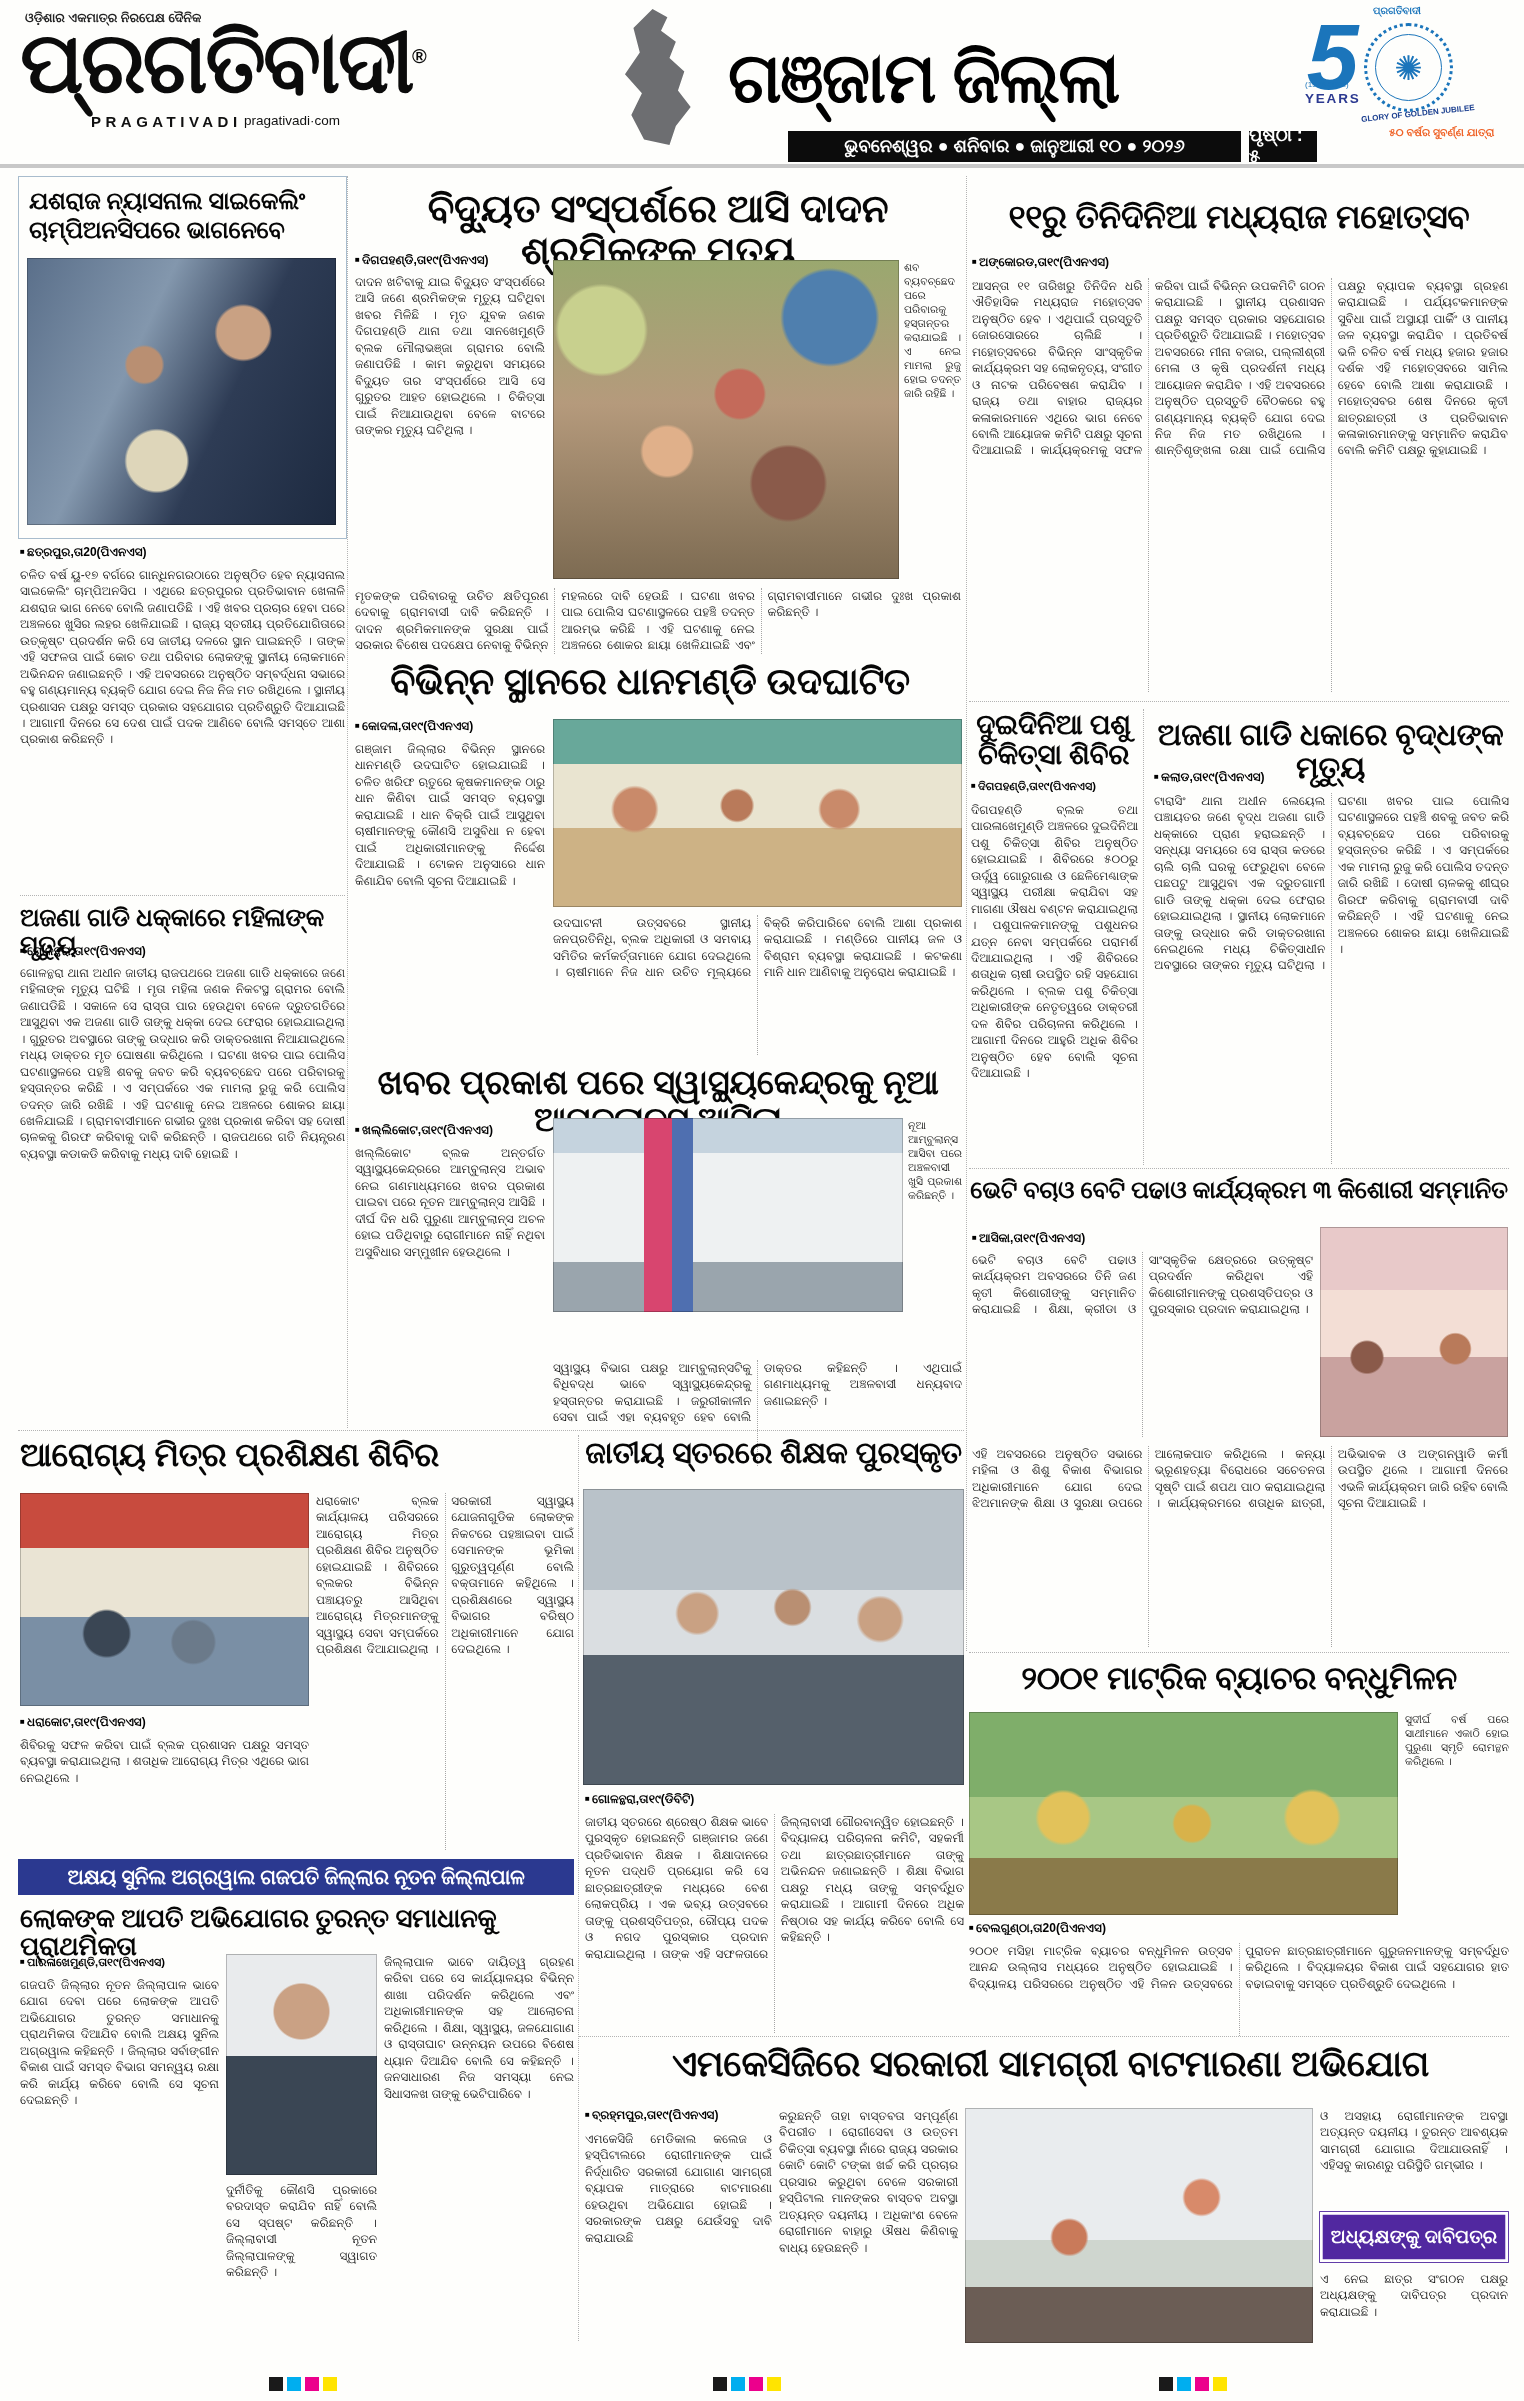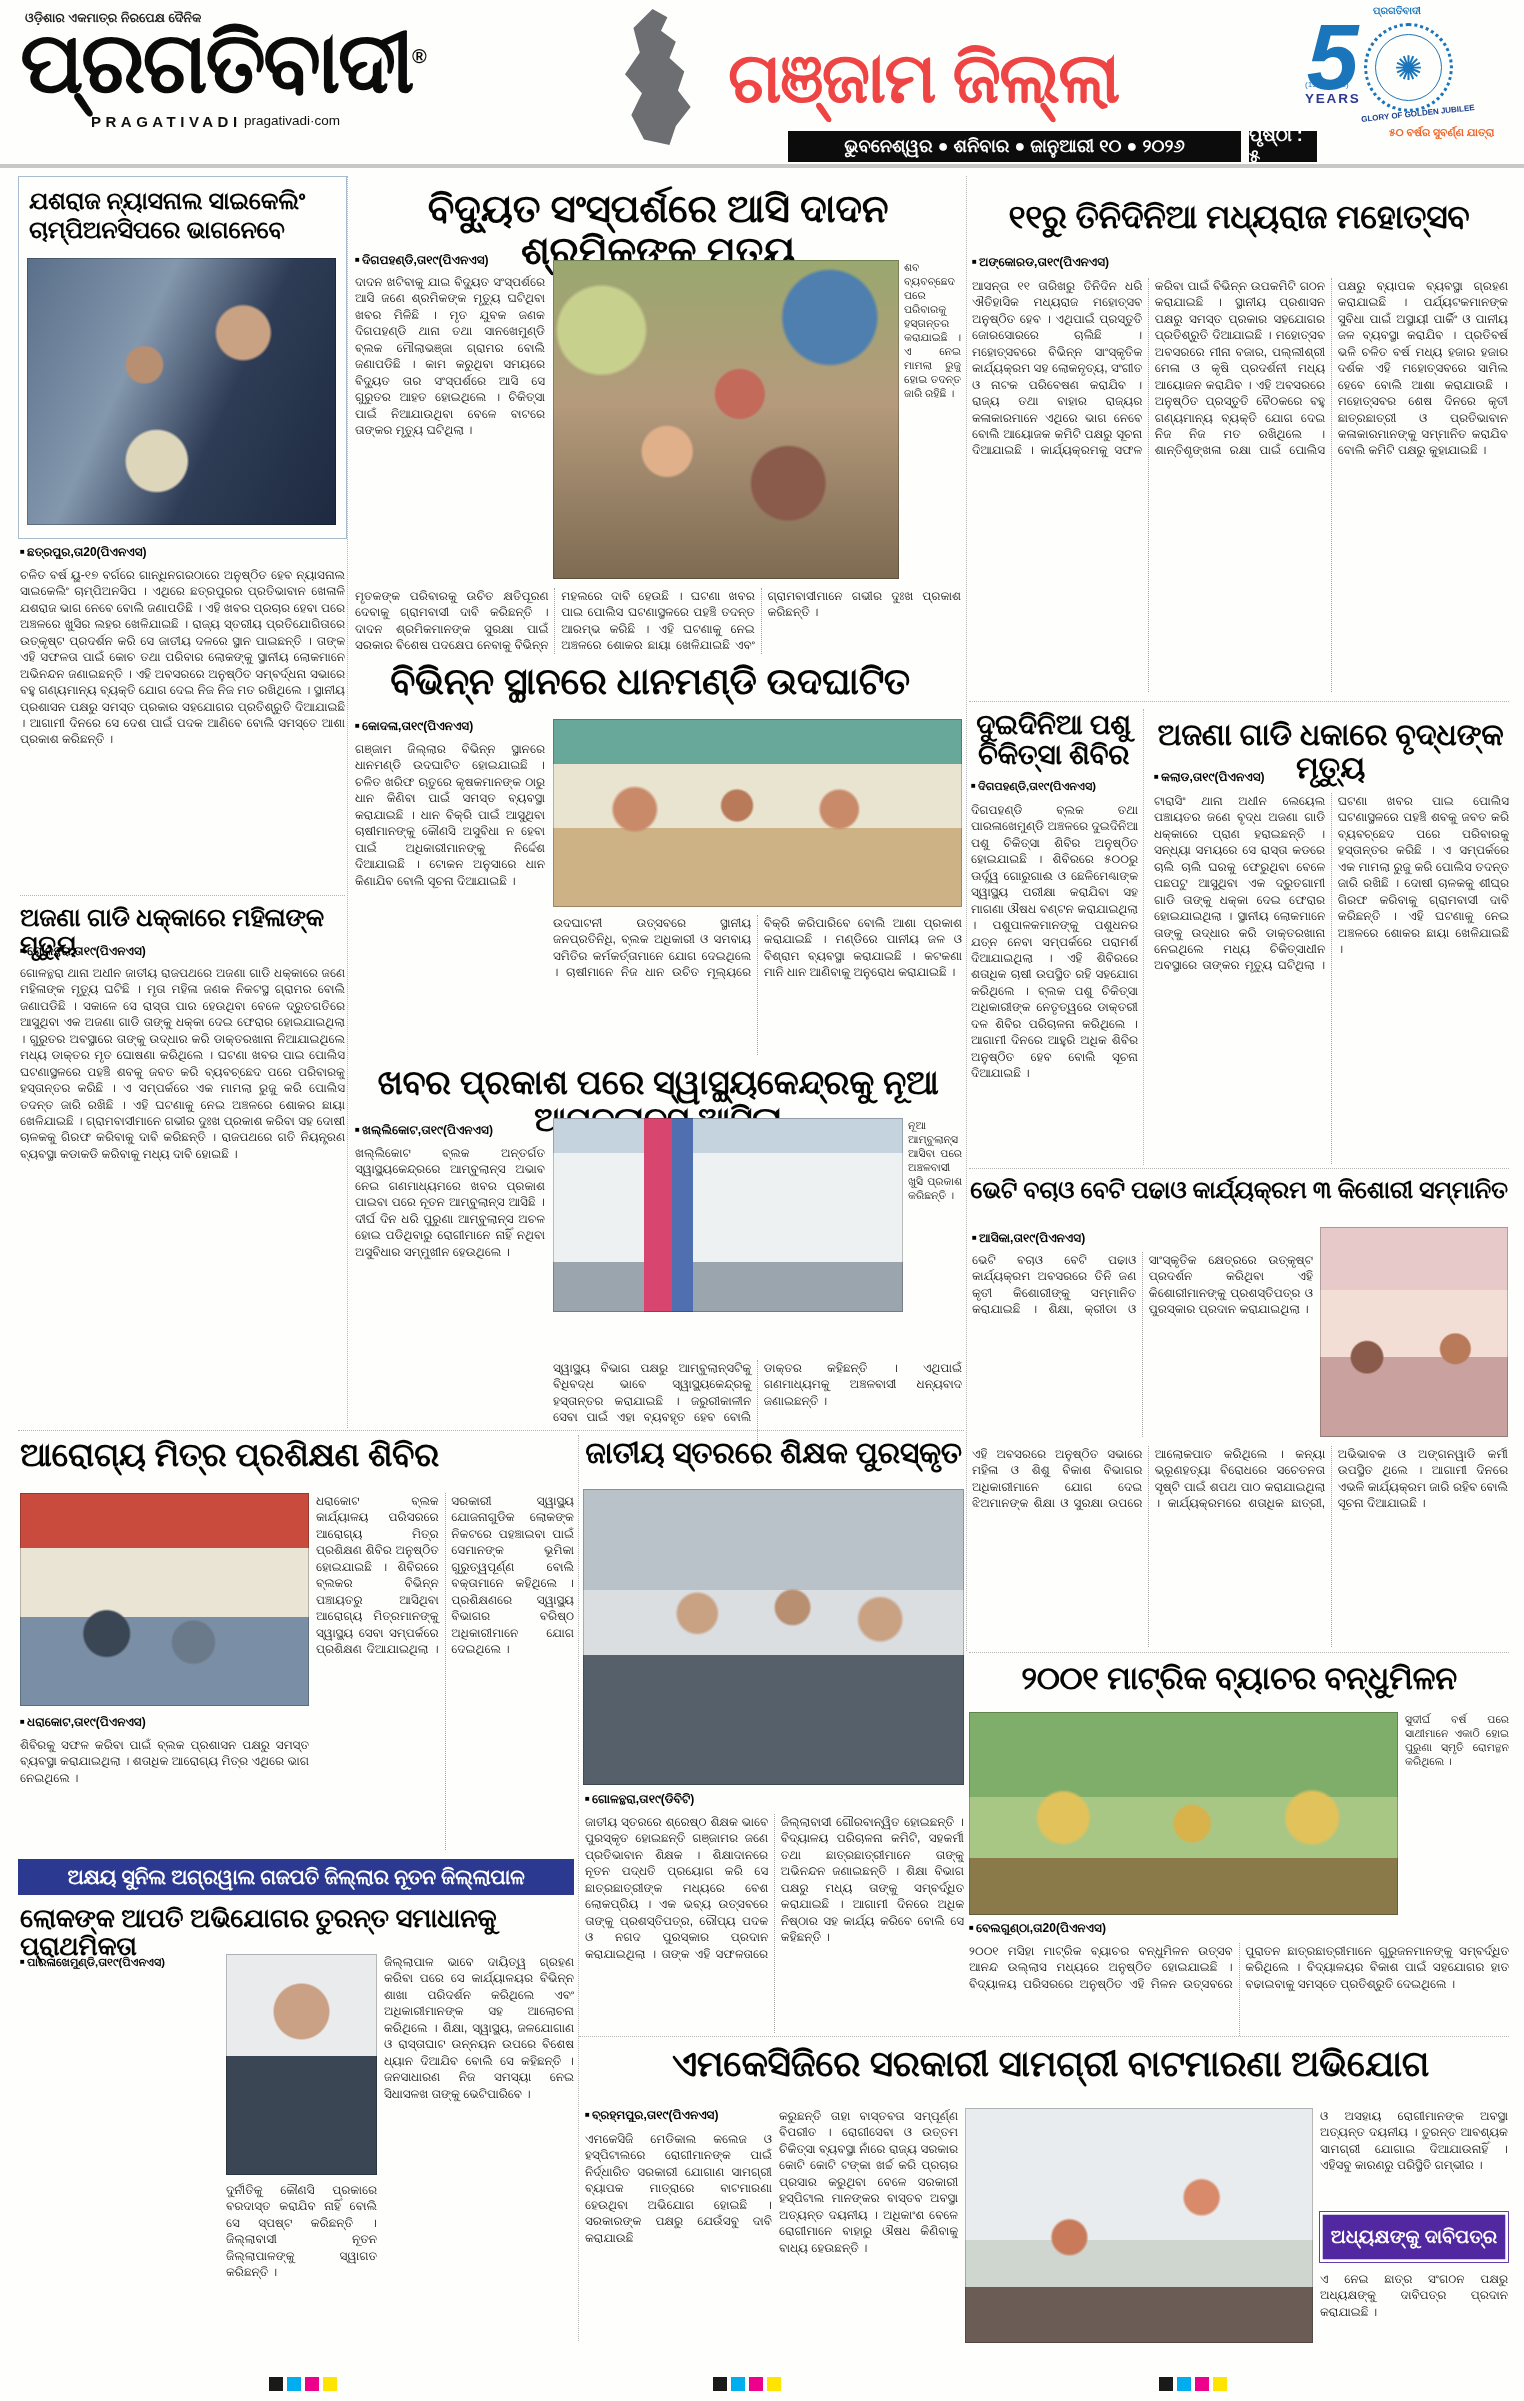--- a/index.html
+++ b/index.html
@@ -17,21 +17,21 @@
   .vdot{position:absolute;width:0;border-left:1.8px dotted #b3b3b3;}
   .hdot{position:absolute;height:0;border-top:1.8px dotted #b3b3b3;}
   .photo{position:absolute;box-shadow:inset 0 0 0 0.9px rgba(0,0,0,.25);}
   .bluebar{background:#2b3990;color:#fff;display:flex;align-items:center;justify-content:center;
            font-weight:bold;font-size:20.6px;letter-spacing:-0.4px;}
   .demandbox{background:#5128a0;color:#fff;display:flex;align-items:center;justify-content:center;
            font-weight:bold;font-size:19px;box-shadow:inset 0 0 0 2.7px #fff,0 0 0 0.9px #5128a0;}
   .blackbox{background:#0c0c0c;color:#fff;display:flex;align-items:center;justify-content:center;
            font-weight:bold;font-size:18px;}
   .logo-big{font-weight:900;color:#0b0b0b;letter-spacing:-2.7px;line-height:1;}
-  .region{font-weight:900;color:#ef4444;letter-spacing:-1.8px;line-height:1;}
+  .region{font-weight:900;color:#000000;letter-spacing:-1.8px;line-height:1;}
   .jub-blue{color:#1b75bb;}
   .map{background:#6d6e71;clip-path:polygon(42% 0,56% 6%,50% 16%,64% 24%,58% 36%,72% 46%,66% 60%,78% 72%,64% 86%,58% 100%,34% 96%,22% 78%,32% 62%,16% 48%,30% 32%,24% 14%);}
   
   .ph-yashraj{background:
     radial-gradient(circle at 70% 28%,#c9a183 9%,transparent 10%),
     radial-gradient(circle at 38% 40%,#b98f72 7%,transparent 8%),
     radial-gradient(circle at 42% 76%,#ded6ba 11%,transparent 12%),
     linear-gradient(115deg,#5a6f8a 0%,#8397ad 35%,#2e3c55 62%,#1d2a40 100%);}
   .ph-crowd{background:
     radial-gradient(circle at 14% 22%,#c8d08e 11%,transparent 12%),
@@ -186,20 +186,21 @@
   <div class="abs hl hl-c" style="left:583px;top:1437px;width:381px;font-size:30px;">ଜାତୀୟ ସ୍ତରରେ ଶିକ୍ଷକ ପୁରସ୍କୃତ</div>
   <div class="abs photo ph-teacher" style="left:583px;top:1489px;width:381px;height:296px;"></div>
   <div class="abs byl" style="left:585px;top:1792px;width:377px;">ଗୋଳନ୍ଥରା,ତା୧୯(ଡିବିଟି)</div>
   <div class="abs bt c2" style="left:585px;top:1814px;width:379px;height:219px;">ଜାତୀୟ ସ୍ତରରେ ଶ୍ରେଷ୍ଠ ଶିକ୍ଷକ ଭାବେ ପୁରସ୍କୃତ ହୋଇଛନ୍ତି ଗଞ୍ଜାମର ଜଣେ ପ୍ରତିଭାବାନ ଶିକ୍ଷକ । ଶିକ୍ଷାଦାନରେ ନୂତନ ପଦ୍ଧତି ପ୍ରୟୋଗ କରି ସେ ଛାତ୍ରଛାତ୍ରୀଙ୍କ ମଧ୍ୟରେ ବେଶ ଲୋକପ୍ରିୟ । ଏକ ଭବ୍ୟ ଉତ୍ସବରେ ତାଙ୍କୁ ପ୍ରଶସ୍ତିପତ୍ର, ରୌପ୍ୟ ପଦକ ଓ ନଗଦ ପୁରସ୍କାର ପ୍ରଦାନ କରାଯାଇଥିଲା । ତାଙ୍କ ଏହି ସଫଳତାରେ ଜିଲ୍ଲାବାସୀ ଗୌରବାନ୍ୱିତ ହୋଇଛନ୍ତି । ବିଦ୍ୟାଳୟ ପରିଚାଳନା କମିଟି, ସହକର୍ମୀ ତଥା ଛାତ୍ରଛାତ୍ରୀମାନେ ତାଙ୍କୁ ଅଭିନନ୍ଦନ ଜଣାଇଛନ୍ତି । ଶିକ୍ଷା ବିଭାଗ ପକ୍ଷରୁ ମଧ୍ୟ ତାଙ୍କୁ ସମ୍ବର୍ଦ୍ଧିତ କରାଯାଇଛି । ଆଗାମୀ ଦିନରେ ଅଧିକ ନିଷ୍ଠାର ସହ କାର୍ଯ୍ୟ କରିବେ ବୋଲି ସେ କହିଛନ୍ତି ।</div>
 
   <div class="abs bluebar" style="left:18px;top:1859px;width:556px;height:36px;">ଅକ୍ଷୟ ସୁନିଲ ଅଗ୍ରୱାଲ ଗଜପତି ଜିଲ୍ଲାର ନୂତନ ଜିଲ୍ଲାପାଳ</div>
 
   <div class="abs hl" style="left:20px;top:1904px;width:553px;font-size:26px;">ଲୋକଙ୍କ ଆପତି ଅଭିଯୋଗର ତୁରନ୍ତ ସମାଧାନକୁ ପ୍ରାଥମିକତା</div>
   <div class="abs byl" style="left:20px;top:1956px;width:199px;font-size:11.2px;">ପାରଳାଖେମୁଣ୍ଡି,ତା୧୯(ପିଏନଏସ)</div>
   <div class="abs photo ph-collector" style="left:226px;top:1954px;width:151px;height:221px;"></div>
+  <div class="abs bt" style="left:20px;top:1977px;width:199px;height:362px;">ଗଜପତି ଜିଲ୍ଲାର ନୂତନ ଜିଲ୍ଲାପାଳ ଭାବେ ଯୋଗ ଦେବା ପରେ ଲୋକଙ୍କ ଆପତି ଅଭିଯୋଗର ତୁରନ୍ତ ସମାଧାନକୁ ପ୍ରାଥମିକତା ଦିଆଯିବ ବୋଲି ଅକ୍ଷୟ ସୁନିଲ ଅଗ୍ରୱାଲ କହିଛନ୍ତି । ଜିଲ୍ଲାର ସର୍ବାଙ୍ଗୀନ ବିକାଶ ପାଇଁ ସମସ୍ତ ବିଭାଗ ସମନ୍ୱୟ ରକ୍ଷା କରି କାର୍ଯ୍ୟ କରିବେ ବୋଲି ସେ ସୂଚନା ଦେଇଛନ୍ତି ।</div>
   <div class="abs bt" style="left:384px;top:1954px;width:190px;height:386px;">ଜିଲ୍ଲାପାଳ ଭାବେ ଦାୟିତ୍ୱ ଗ୍ରହଣ କରିବା ପରେ ସେ କାର୍ଯ୍ୟାଳୟର ବିଭିନ୍ନ ଶାଖା ପରିଦର୍ଶନ କରିଥିଲେ ଏବଂ ଅଧିକାରୀମାନଙ୍କ ସହ ଆଲୋଚନା କରିଥିଲେ । ଶିକ୍ଷା, ସ୍ୱାସ୍ଥ୍ୟ, ଜଳଯୋଗାଣ ଓ ରାସ୍ତାଘାଟ ଉନ୍ନୟନ ଉପରେ ବିଶେଷ ଧ୍ୟାନ ଦିଆଯିବ ବୋଲି ସେ କହିଛନ୍ତି । ଜନସାଧାରଣ ନିଜ ସମସ୍ୟା ନେଇ ସିଧାସଳଖ ତାଙ୍କୁ ଭେଟିପାରିବେ ।</div>
   <div class="abs bt" style="left:226px;top:2182px;width:151px;height:158px;">ଦୁର୍ନୀତିକୁ କୌଣସି ପ୍ରକାରେ ବରଦାସ୍ତ କରାଯିବ ନାହିଁ ବୋଲି ସେ ସ୍ପଷ୍ଟ କରିଛନ୍ତି । ଜିଲ୍ଲାବାସୀ ନୂତନ ଜିଲ୍ଲାପାଳଙ୍କୁ ସ୍ୱାଗତ କରିଛନ୍ତି ।</div>
 
   <div class="hdot" style="left:579px;top:2036px;width:930px;"></div>
 
   <div class="abs hl hl-c" style="left:592px;top:2045px;width:917px;font-size:36px;">ଏମକେସିଜିରେ ସରକାରୀ ସାମଗ୍ରୀ ବାଟମାରଣା ଅଭିଯୋଗ</div>
   <div class="abs byl" style="left:585px;top:2108px;width:187px;">ବ୍ରହ୍ମପୁର,ତା୧୯(ପିଏନଏସ)</div>
   <div class="abs bt" style="left:585px;top:2131px;width:187px;height:212px;">ଏମକେସିଜି ମେଡିକାଲ କଲେଜ ଓ ହସ୍ପିଟାଲରେ ରୋଗୀମାନଙ୍କ ପାଇଁ ନିର୍ଦ୍ଧାରିତ ସରକାରୀ ଯୋଗାଣ ସାମଗ୍ରୀ ବ୍ୟାପକ ମାତ୍ରାରେ ବାଟମାରଣା ହେଉଥିବା ଅଭିଯୋଗ ହୋଇଛି । ସରକାରଙ୍କ ପକ୍ଷରୁ ଯେଉଁସବୁ ଦାବି କରାଯାଉଛି</div>
   <div class="abs bt" style="left:779px;top:2108px;width:179px;height:235px;">କରୁଛନ୍ତି ତାହା ବାସ୍ତବତା ସମ୍ପୂର୍ଣ୍ଣ ବିପରୀତ । ରୋଗୀସେବା ଓ ଉତ୍ତମ ଚିକିତ୍ସା ବ୍ୟବସ୍ଥା ନାଁରେ ରାଜ୍ୟ ସରକାର କୋଟି କୋଟି ଟଙ୍କା ଖର୍ଚ୍ଚ କରି ପ୍ରଚାର ପ୍ରସାର କରୁଥିବା ବେଳେ ସରକାରୀ ହସ୍ପିଟାଲ ମାନଙ୍କର ବାସ୍ତବ ଅବସ୍ଥା ଅତ୍ୟନ୍ତ ଦୟନୀୟ । ଅଧିକାଂଶ ବେଳେ ରୋଗୀମାନେ ବାହାରୁ ଔଷଧ କିଣିବାକୁ ବାଧ୍ୟ ହେଉଛନ୍ତି ।</div>
   <div class="abs photo ph-mkcg" style="left:965px;top:2108px;width:348px;height:235px;"></div>

